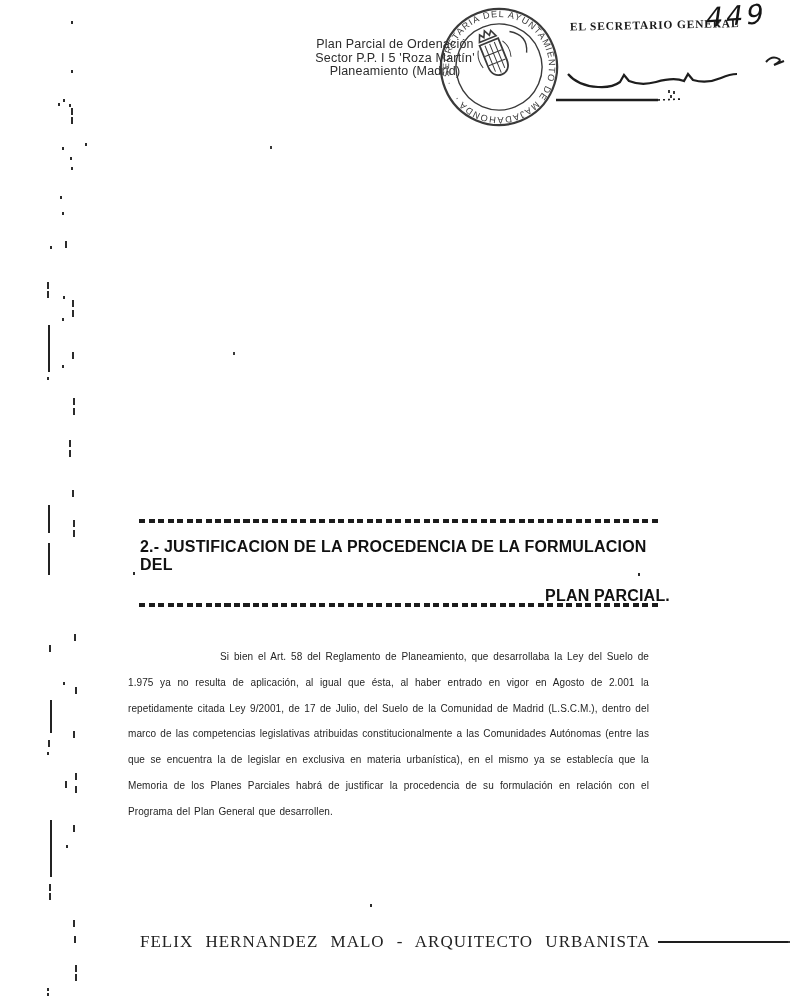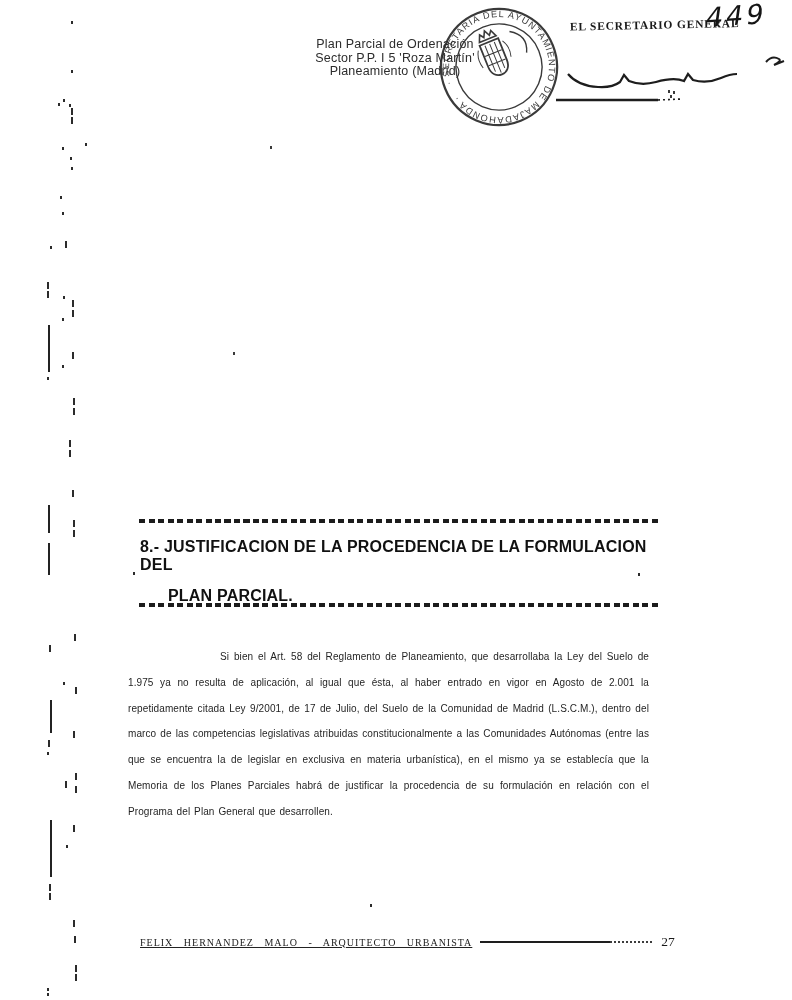--- a/index.html
+++ b/index.html
@@ -57,35 +57,35 @@
   .divider{
     position:absolute;left:139px;width:522px;height:4px;
     background:repeating-linear-gradient(90deg,#1c1c1c 0 6px,transparent 6px 9.5px);
   }
   .div-top{top:519px;}
   .div-bottom{top:603px;}
   .heading{
     position:absolute;left:140px;top:538px;width:530px;
     font-weight:bold;font-size:16px;letter-spacing:0.2px;color:#111;
   }
-  .heading .h2line{padding-left:28px;margin-top:13px;}
+  .heading .h2line{padding-left:28px;margin-top:13px;text-align:right;}
   
   .body-par{
     position:absolute;left:128px;top:644px;width:521px;
     font-size:10px;line-height:25.8px;color:#1f1f1f;
     text-align:justify;text-indent:92px;word-spacing:1px;letter-spacing:0.1px;
   }
   
   .footer{
     position:absolute;left:140px;top:934px;width:522px;height:16px;
     display:flex;align-items:center;
   }
   .footer .author{
-    font-family:"Liberation Serif",serif;font-size:10px;letter-spacing:1px;
-    word-spacing:7px;color:#222;white-space:nowrap;text-decoration:underline;
+    font-family:"Liberation Serif",serif;font-size:17px;letter-spacing:1px;
+    word-spacing:7px;color:#222;white-space:nowrap;
   }
   .footer .rule-solid{flex:0 0 130px;height:2px;background:#1e1e1e;margin-left:8px;}
   .footer .rule-dots{flex:0 0 42px;height:2px;
     background:repeating-linear-gradient(90deg,#3c3c3c 0 2px,transparent 2px 4px);}
   .footer .rule-solid2{flex:1 1 auto;height:2px;background:#1e1e1e;}
   .footer .pagenum{
     font-family:"Liberation Serif",serif;font-size:13.5px;color:#1a1a1a;
     margin-left:9px;white-space:nowrap;
   }
 </style>
@@ -137,21 +137,21 @@
       <path stroke-width="2.2" d="M14,26 q10,12 30,13 q14,1 22,-5 l4,-7 l5,6 q12,5 27,1 q18,-5 28,-1 l4,-7 l5,6 q14,4 28,-2 q9,-4 16,-4"></path>
       <path stroke-width="2" d="M212,14 q6,-7 13,-3 q3,2 -5,6 l10,-4"></path>
 
       <path stroke-width="2.6" d="M2,52 L104,52"></path>
       <path stroke-width="1.6" stroke-dasharray="2,3" d="M104,52 L128,51"></path>
     </g>
   </svg>
 
   <div class="divider div-top"></div>
   <div class="heading">
-    <div>8.- JUSTIFICACION DE LA PROCEDENCIA DE LA FORMULACION DEL</div>
+    <div>2.- JUSTIFICACION DE LA PROCEDENCIA DE LA FORMULACION DEL</div>
     <div class="h2line">PLAN PARCIAL.</div>
   </div>
   <div class="divider div-bottom"></div>
 
   <div class="body-par">Si bien el  Art. 58 del Reglamento de Planeamiento, que desarrollaba la Ley del Suelo de 1.975 ya no resulta de aplicación, al igual que ésta, al haber entrado en vigor en Agosto de 2.001  la repetidamente citada Ley 9/2001, de 17 de Julio, del Suelo de la Comunidad de Madrid (L.S.C.M.), dentro del marco de las competencias legislativas atribuidas constitucionalmente a las Comunidades Autónomas (entre las que se encuentra la de legislar en exclusiva en materia urbanística), en el mismo ya se establecía que  la Memoria de los Planes Parciales habrá de justificar la procedencia de su formulación en relación con el Programa del Plan General que desarrollen.</div>
 
   <div class="footer">
     <span class="author">FELIX HERNANDEZ MALO - ARQUITECTO URBANISTA</span>
     <span class="rule-solid"></span>
     <span class="rule-dots"></span>

